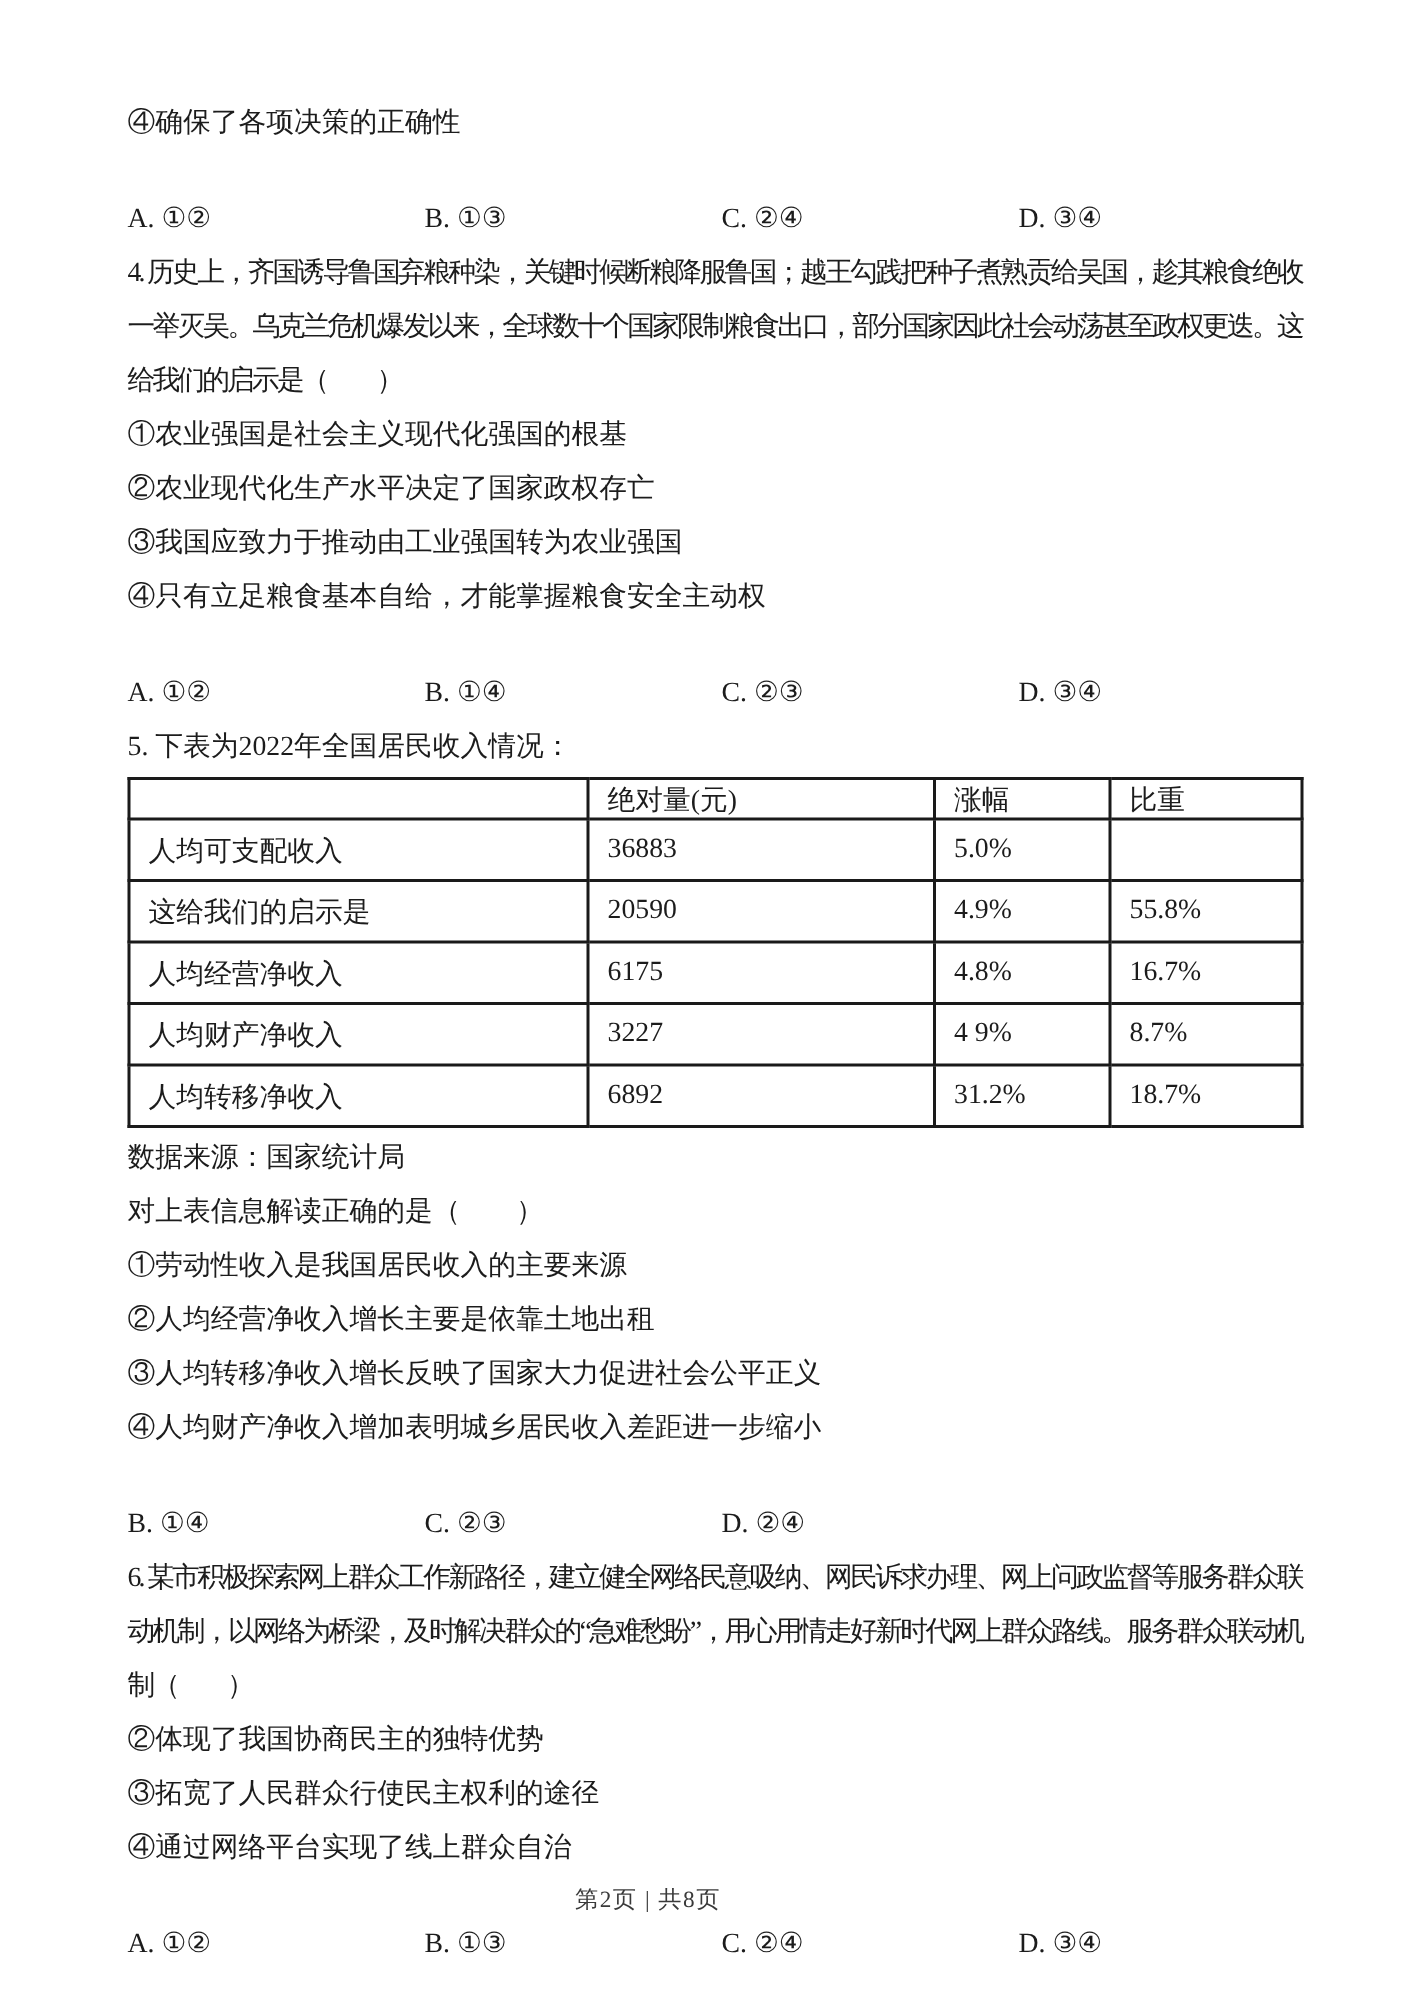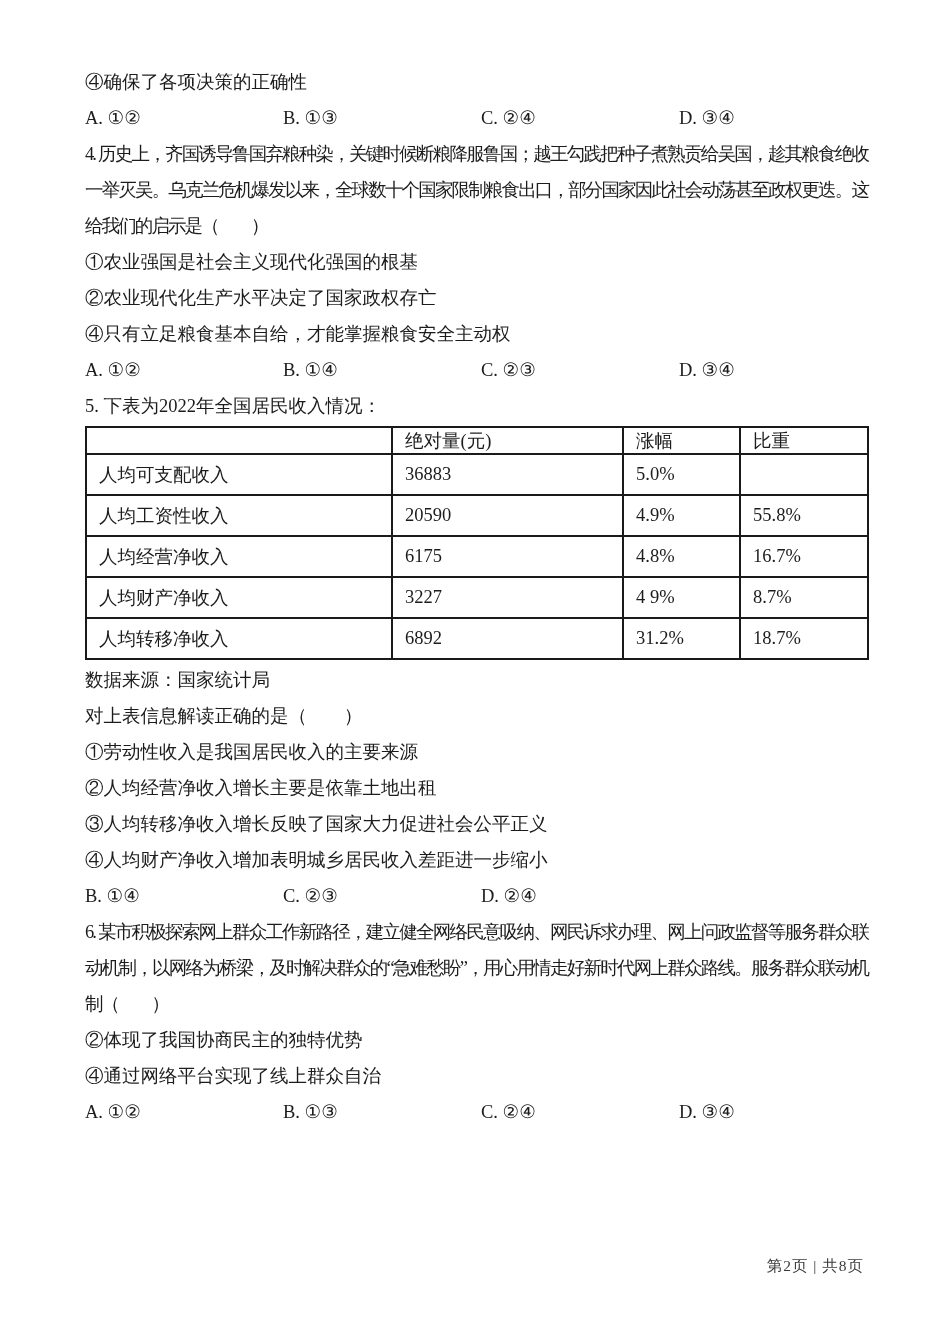--- a/index.html
+++ b/index.html
@@ -27,21 +27,21 @@
     margin: 0;
     line-height: 36px;
     text-align: justify;
     letter-spacing: -1.9px;
   }
   .choices {
     display: grid;
     grid-template-columns: 198px 198px 198px 1fr;
     line-height: 36px;
   }
-  .choice { white-space: nowrap; }
+  .choice { white-space: nowrap; margin-top: 28px; }
   table.income {
     border-collapse: collapse;
     table-layout: fixed;
     width: 782px;
     margin: 2px 0;
     font-size: 18.5px;
   }
   table.income th, table.income td {
     border: 2px solid #1a1a1a;
     padding: 0 12px;
@@ -54,21 +54,21 @@
   table.income th { height: 24px; margin-top: 44px; }
   table.income td { height: 41px; }
   col.c1 { width: 306px; }
   col.c2 { width: 231px; }
   col.c3 { width: 117px; }
   col.c4 { width: 128px; }
   .footer {
     position: absolute;
     top: 1256px; left: 0;
     width: 864px;
-    text-align: right;
+    text-align: center;
     font-size: 15.5px;
     color: #3a3a3a;
     letter-spacing: 1px;
   }
 </style>
 </head>
 <body>
 
 <div class="content">
 
@@ -76,20 +76,21 @@
   <div class="choices">
     <span class="choice">A. ①②</span>
     <span class="choice">B. ①③</span>
     <span class="choice">C. ②④</span>
     <span class="choice">D. ③④</span>
   </div>
 
   <p class="stem">4. 历史上，齐国诱导鲁国弃粮种染，关键时候断粮降服鲁国；越王勾践把种子煮熟贡给吴国，趁其粮食绝收一举灭吴。乌克兰危机爆发以来，全球数十个国家限制粮食出口，部分国家因此社会动荡甚至政权更迭。这给我们的启示是（　　）</p>
   <p class="line">①农业强国是社会主义现代化强国的根基</p>
   <p class="line">②农业现代化生产水平决定了国家政权存亡</p>
+  <p class="line">③我国应致力于推动由工业强国转为农业强国</p>
   <p class="line">④只有立足粮食基本自给，才能掌握粮食安全主动权</p>
   <div class="choices">
     <span class="choice">A. ①②</span>
     <span class="choice">B. ①④</span>
     <span class="choice">C. ②③</span>
     <span class="choice">D. ③④</span>
   </div>
 
   <p class="line">5. 下表为2022年全国居民收入情况：</p>
 
@@ -107,21 +108,21 @@
       <th>涨幅</th>
       <th>比重</th>
     </tr>
     <tr>
       <td>人均可支配收入</td>
       <td>36883</td>
       <td>5.0%</td>
       <td></td>
     </tr>
     <tr>
-      <td>人均工资性收入</td>
+      <td>这给我们的启示是</td>
       <td>20590</td>
       <td>4.9%</td>
       <td>55.8%</td>
     </tr>
     <tr>
       <td>人均经营净收入</td>
       <td>6175</td>
       <td>4.8%</td>
       <td>16.7%</td>
     </tr>
@@ -147,20 +148,21 @@
   <p class="line">③人均转移净收入增长反映了国家大力促进社会公平正义</p>
   <p class="line">④人均财产净收入增加表明城乡居民收入差距进一步缩小</p>
   <div class="choices">
     <span class="choice">B. ①④</span>
     <span class="choice">C. ②③</span>
     <span class="choice">D. ②④</span>
   </div>
 
   <p class="stem">6. 某市积极探索网上群众工作新路径，建立健全网络民意吸纳、网民诉求办理、网上问政监督等服务群众联动机制，以网络为桥梁，及时解决群众的“急难愁盼”，用心用情走好新时代网上群众路线。服务群众联动机制（　　）</p>
   <p class="line">②体现了我国协商民主的独特优势</p>
+  <p class="line">③拓宽了人民群众行使民主权利的途径</p>
   <p class="line">④通过网络平台实现了线上群众自治</p>
   <div class="choices">
     <span class="choice">A. ①②</span>
     <span class="choice">B. ①③</span>
     <span class="choice">C. ②④</span>
     <span class="choice">D. ③④</span>
   </div>
 
 </div>
 

